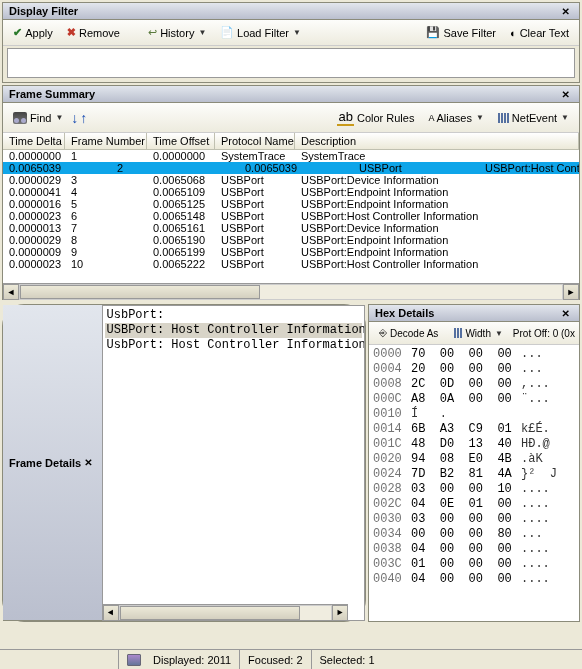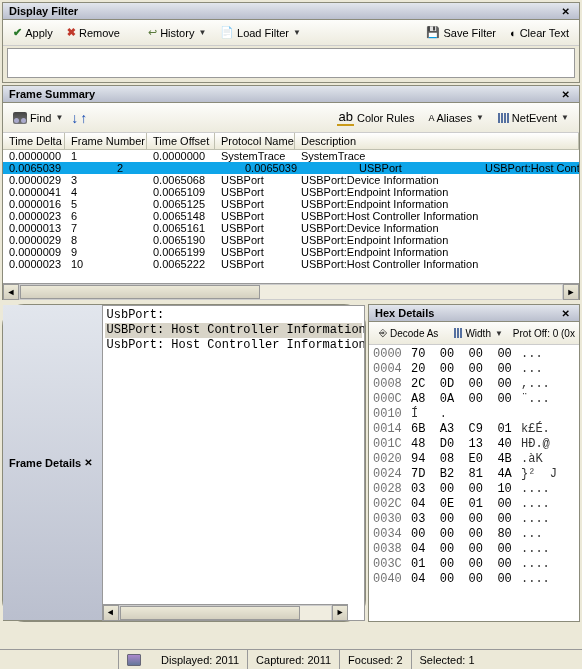--- a/index.html
+++ b/index.html
@@ -56,21 +56,21 @@
 .fd-scroll-h .hscroll-thumb { width: 180px; }
 
 .hex-toolbar { background: linear-gradient(to bottom, #fdfdfb, #edebde); padding: 2px 4px; border-bottom: 1px solid #ccc; display: flex; align-items: center; gap: 4px; font-size: 10px; white-space: nowrap; overflow: hidden; }
 .hex-body { flex: 1; background: #fff; font-family: 'Courier New', monospace; font-size: 12px; padding: 2px 4px; overflow: hidden; line-height: 15px; }
 .hex-row { display: flex; white-space: pre; }
 .hex-offset { color: #737373; width: 38px; }
 .hex-bytes { width: 110px; }
 .hex-ascii { color: #333; }
 
 .status-bar { position: absolute; bottom: 0; left: 0; right: 0; height: 20px; background: #ece9d8; border-top: 1px solid #999; display: flex; align-items: center; font-size: 11px; }
-.status-cell { border-left: 1px solid #999; padding: 2px 8px; height: 100%; display: flex; align-items: center; gap: 20px; }
+.status-cell { border-left: 1px solid #999; padding: 2px 8px; height: 100%; display: flex; align-items: center; gap: 12px; }
 .status-cell:first-child { border-left: none; width: 118px; }
 .icon-monitor { display: inline-block; width: 14px; height: 12px; background: linear-gradient(#a8c,#679); border: 1px solid #667; border-radius: 1px; }
 </style>
 </head>
 <body>
 
 <div class="panel">
   <div class="panel-header">
     <span>Display Filter</span>
     <span class="close-x">✕</span>
@@ -290,21 +290,18 @@
   </div>
 </div>
 
 <div class="status-bar">
   <div class="status-cell"></div>
   <div class="status-cell">
       <span class="icon-monitor"></span>
       <span>Displayed: 2011</span>
     </div>
   <div class="status-cell">
-      <span>Captured: 2011</span>
-    </div>
-  <div class="status-cell">
       <span>Focused: 2</span>
     </div>
   <div class="status-cell">
       <span>Selected: 1</span>
     </div>
 </div>
 
 </body></html>

